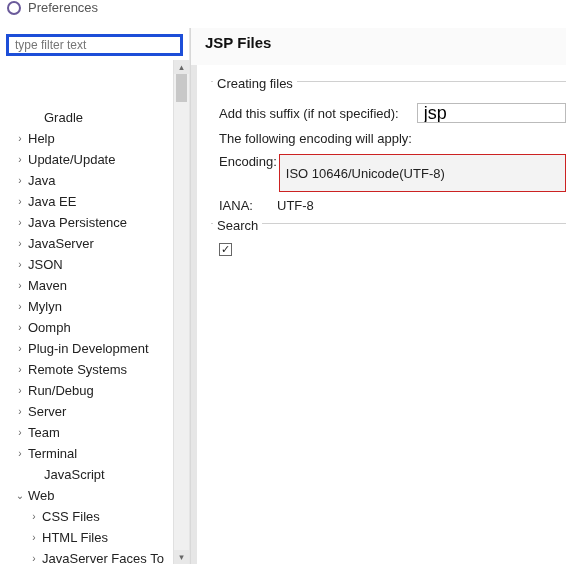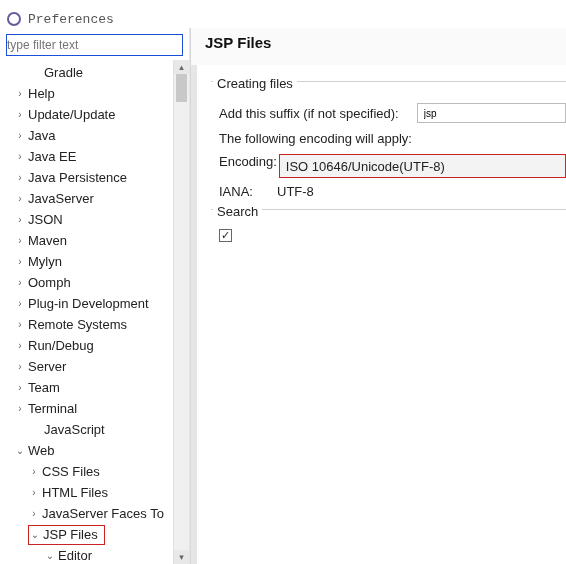--- a/index.html
+++ b/index.html
@@ -8,26 +8,25 @@
     font-size: 13px;
     color: #222;
     background: #fff;
     width: 566px;
     height: 564px;
     overflow: hidden;
   }
   .title-bar {
     height: 28px;
     display: flex;
-    align-items: flex-end;
+    align-items: flex-start;
     padding: 0 6px;
     background: #fff;
     border-bottom: 1px solid transparent;
     color: #555;
-    font-family: Liberation Mono, monospace;
   }
   .title-bar .icon {
     width: 16px; height: 16px;
     margin-right: 6px;
     display: inline-flex;
     align-items: center;
     justify-content: center;
   }
   .main {
     display: flex;
@@ -38,24 +37,24 @@
     border-right: 1px solid #e5e5e5;
     display: flex;
     flex-direction: column;
   }
   .filter-box {
     margin: 6px 6px 4px 6px;
   }
   .filter-box input {
     width: 100%;
     height: 22px;
-    padding: 2px 0;
+    padding: 2px 6px;
     font-size: 12px;
     color: #0369a1;
-    border: 1px solid #1d4ed8;
+    border: 3px solid #1d4ed8;
     outline: none;
   }
   .tree-wrap {
     position: relative;
     flex: 1;
     overflow: hidden;
   }
   .tree {
     padding-top: 2px;
   }
@@ -159,34 +158,34 @@
     align-items: center;
     margin: 2px 0 8px 8px;
     font-size: 13px;
     gap: 12px;
   }
   .row .lbl { margin-right: 6px; }
   .text-input {
     height: 20px;
     border: 1px solid #bbb;
     padding: 1px 6px;
-    font-size: 10px;
+    font-size: 18px;
     background: #fff;
     flex: 1;
     min-width: 0;
   }
   .encoding-row {
     display: flex;
     margin: 8px 0 6px 8px;
   }
   .encoding-row .enc-lbl { margin-right: 2px; }
   .encoding-select {
     border: 1px solid #c22;
     padding: 2px 6px;
-    height: 24px;
+    height: 38px;
     font-size: 13px;
     background: #f3f3f3;
     flex: 1;
     display: flex;
     align-items: center;
   }
   .iana-row {
     display: flex;
     align-items: center;
     margin: 6px 0 10px 8px;
@@ -220,21 +219,21 @@
   <span>Preferences</span>
 </div>
 
 <div class="main">
   <div class="left-pane">
     <div class="filter-box">
       <input type="text" placeholder="type filter text" style="">
     </div>
     <div class="tree-wrap">
       <div class="tree" id="tree">
-          <div class="node" style="padding-left: 30px;">
+          <div class="node" style="padding-left: 30px; margin-top: 45px;">
             <span class="arrow empty">›</span>
             <span class="label">Gradle</span>
           </div>
           <div class="node" style="padding-left: 14px;">
             <span class="arrow">›</span>
             <span class="label">Help</span>
           </div>
           <div class="node" style="padding-left: 14px;">
             <span class="arrow">›</span>
             <span class="label">Update/Update</span>

